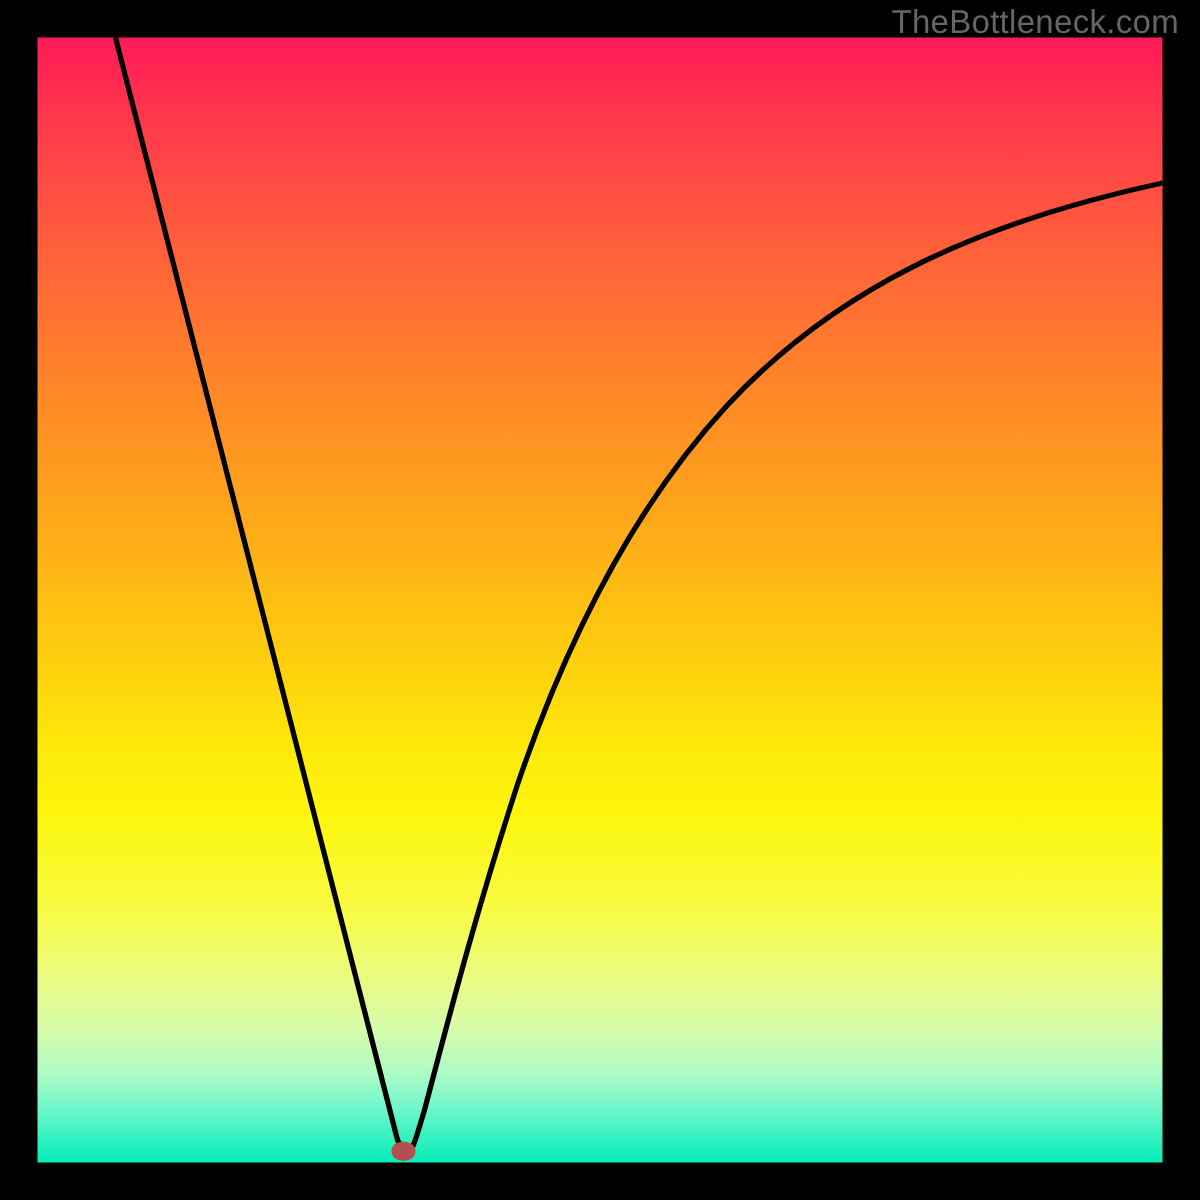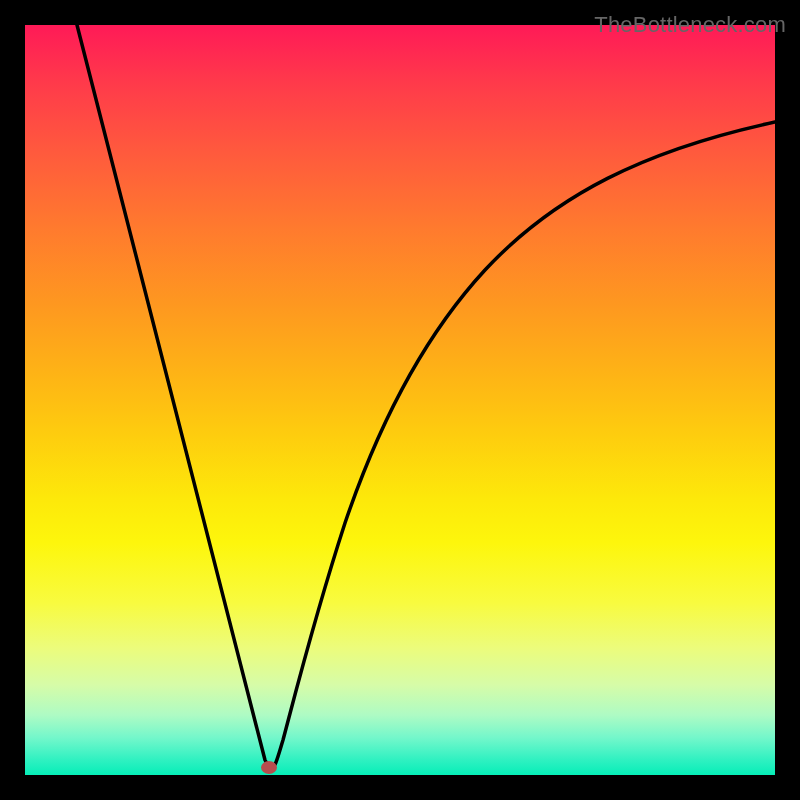--- a/index.html
+++ b/index.html
@@ -12,21 +12,21 @@
     overflow: hidden;
   }
   .outer {
     position: relative;
     width: 800px;
     height: 800px;
     background: #000;
   }
   .watermark {
     position: absolute;
-    top: 12px;
+    top: 2px;
     right: 14px;
     color: #666;
     font-size: 22px;
     font-weight: 400;
     letter-spacing: 0.2px;
     z-index: 10;
   }
   .plot {
     position: absolute;
     left: 25px;

